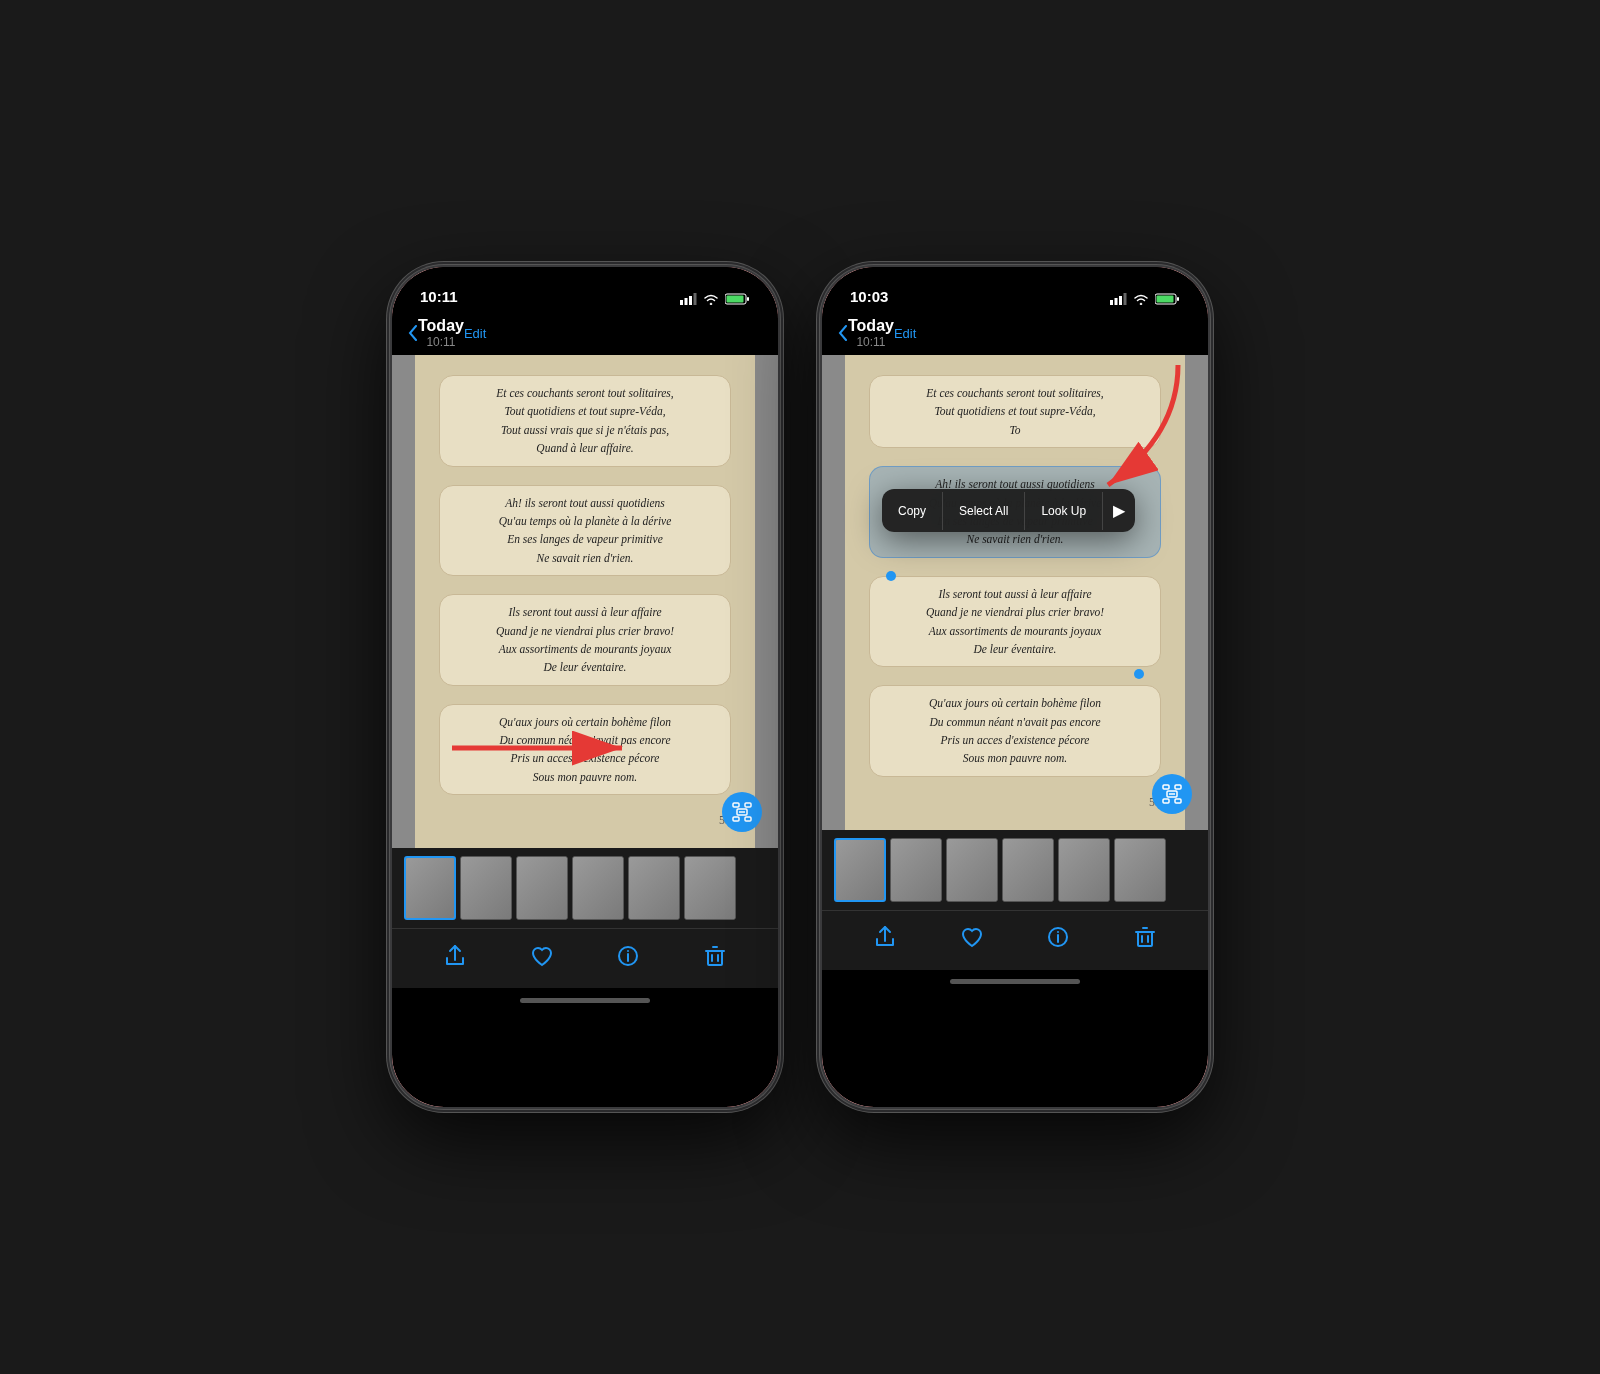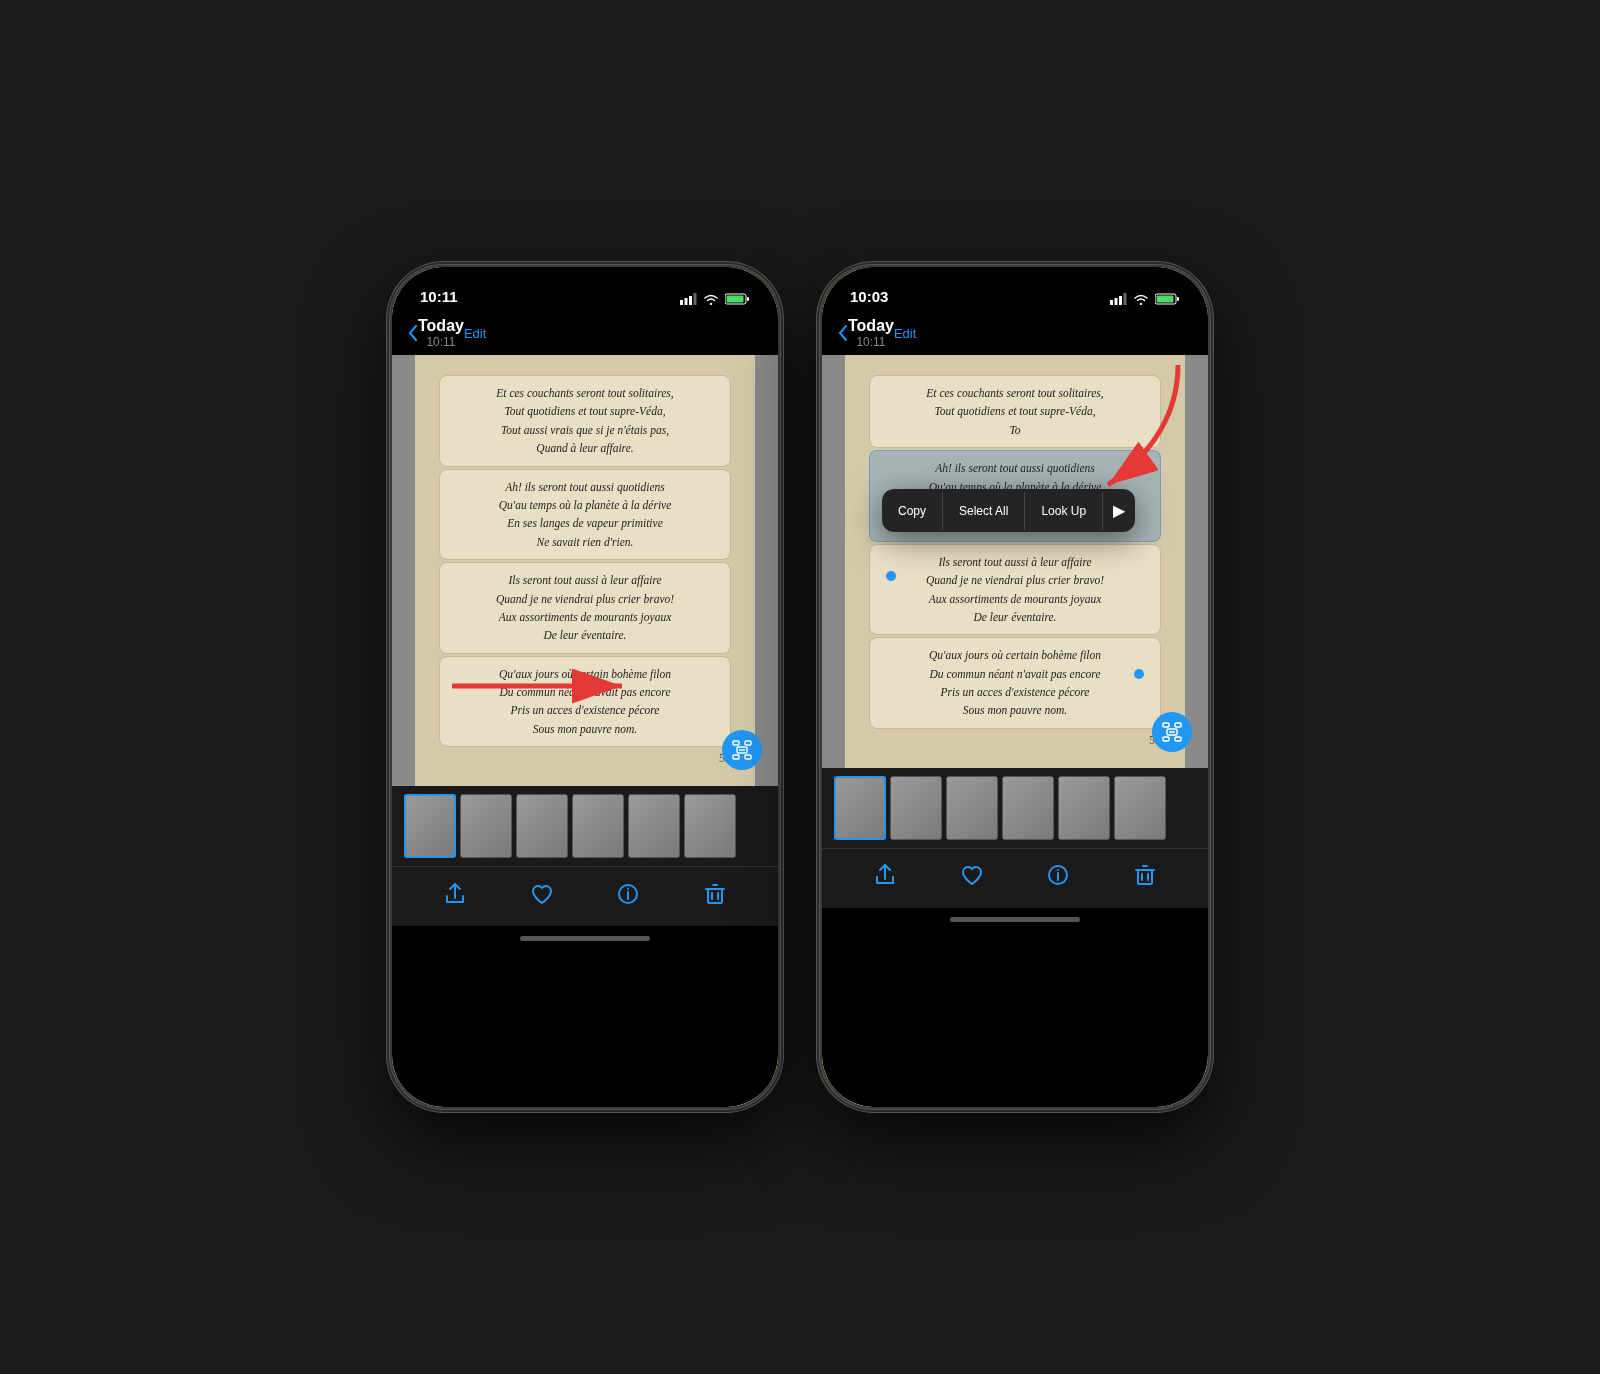--- a/index.html
+++ b/index.html
@@ -15,21 +15,21 @@
       display: flex;
       gap: 40px;
       padding: 40px;
       background: #1a1a1a;
     }
 
     
     .phone {
       width: 390px;
       height: 844px;
-      background: #bef264;
+      background: #fca5a5;
       border-radius: 54px;
       border: 2px solid #3a3a3c;
       position: relative;
       overflow: hidden;
       box-shadow:
         0 0 0 1px #555,
         0 0 0 3px #2a2a2c,
         0 0 0 4px #555,
         0 30px 80px rgba(0,0,0,0.8);
     }
@@ -180,23 +180,23 @@
       background: #d4c9a8;
       padding: 20px 24px;
       width: 340px;
       font-family: 'Georgia', serif;
       font-style: italic;
       position: relative;
     }
 
     .poem-stanza {
       text-align: center;
-      margin-bottom: 2px;
+      margin-bottom: 18px;
       background: #e8dfc4;
-      border-radius: 8px;
+      border-radius: 14px;
       padding: 8px 12px;
       border: 1px solid #c8b896;
     }
 
     .poem-stanza.selected {
       background: rgba(30, 120, 220, 0.25);
       border: 1px solid rgba(30, 120, 220, 0.4);
     }
 
     .poem-line {

